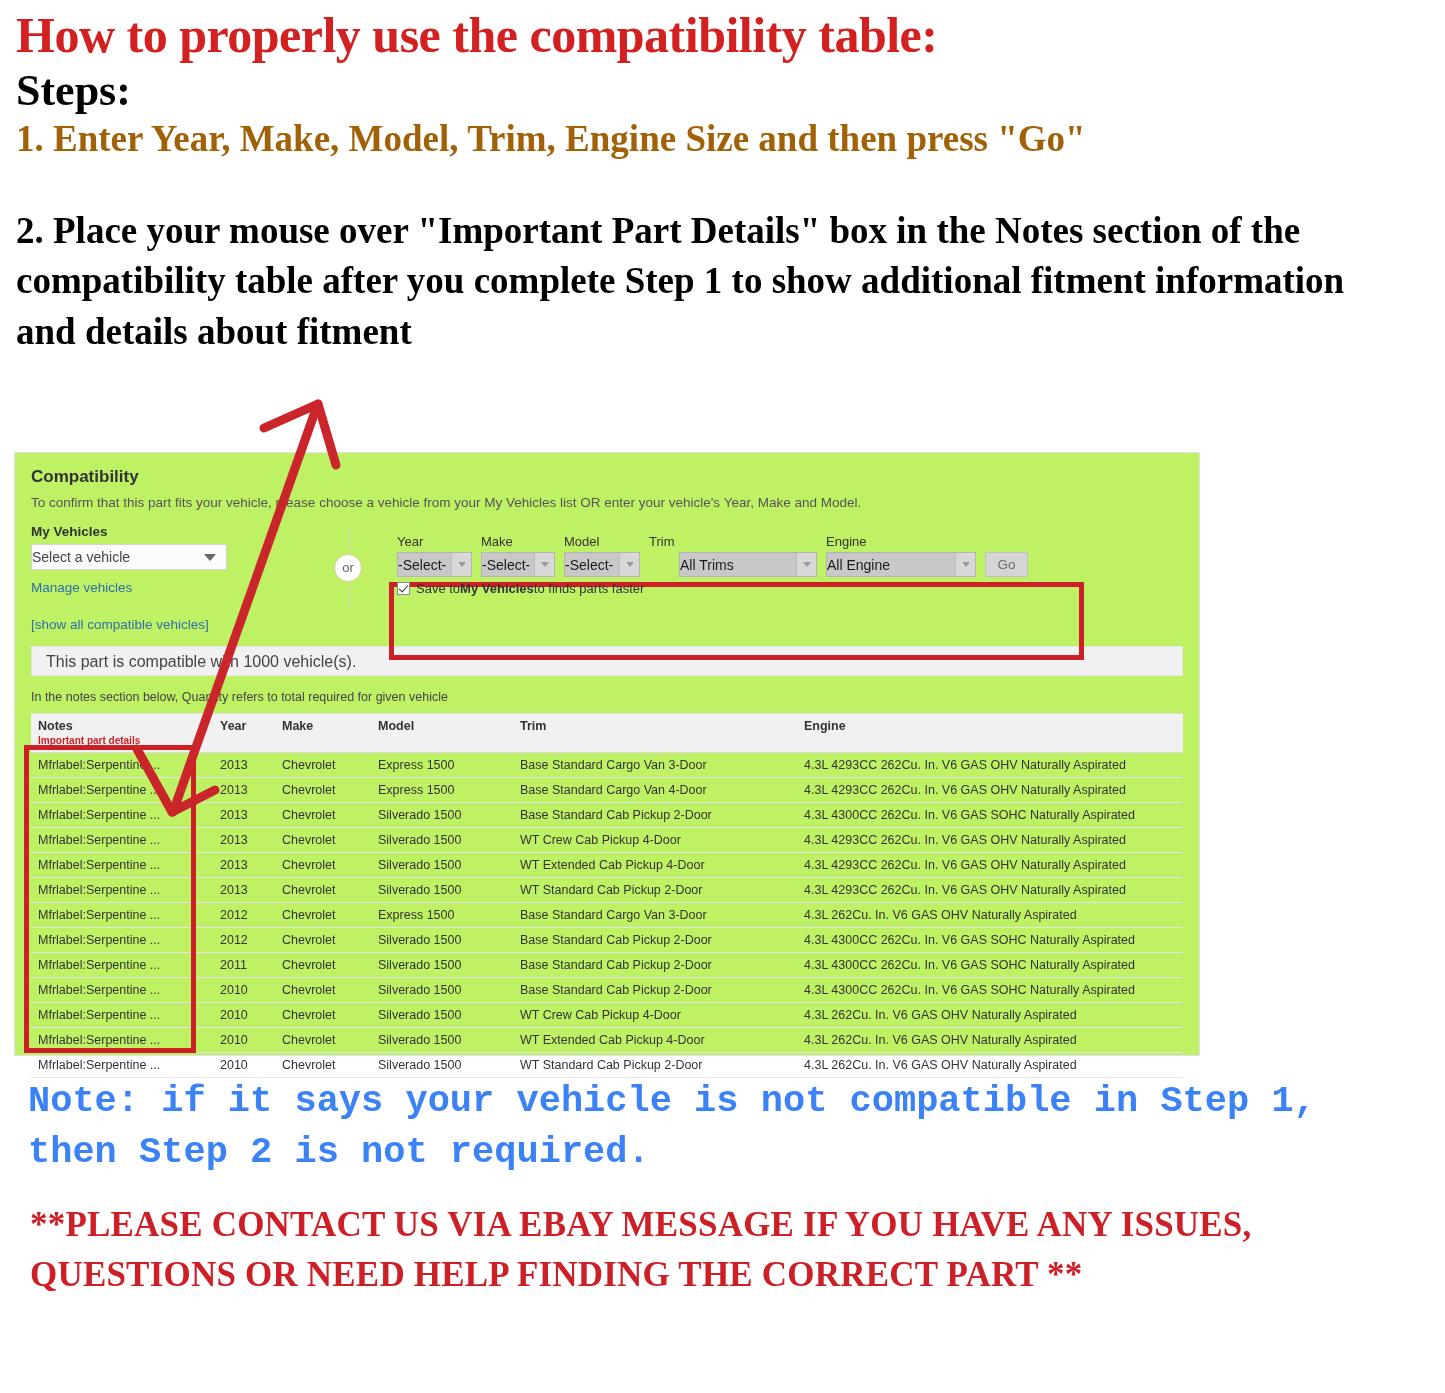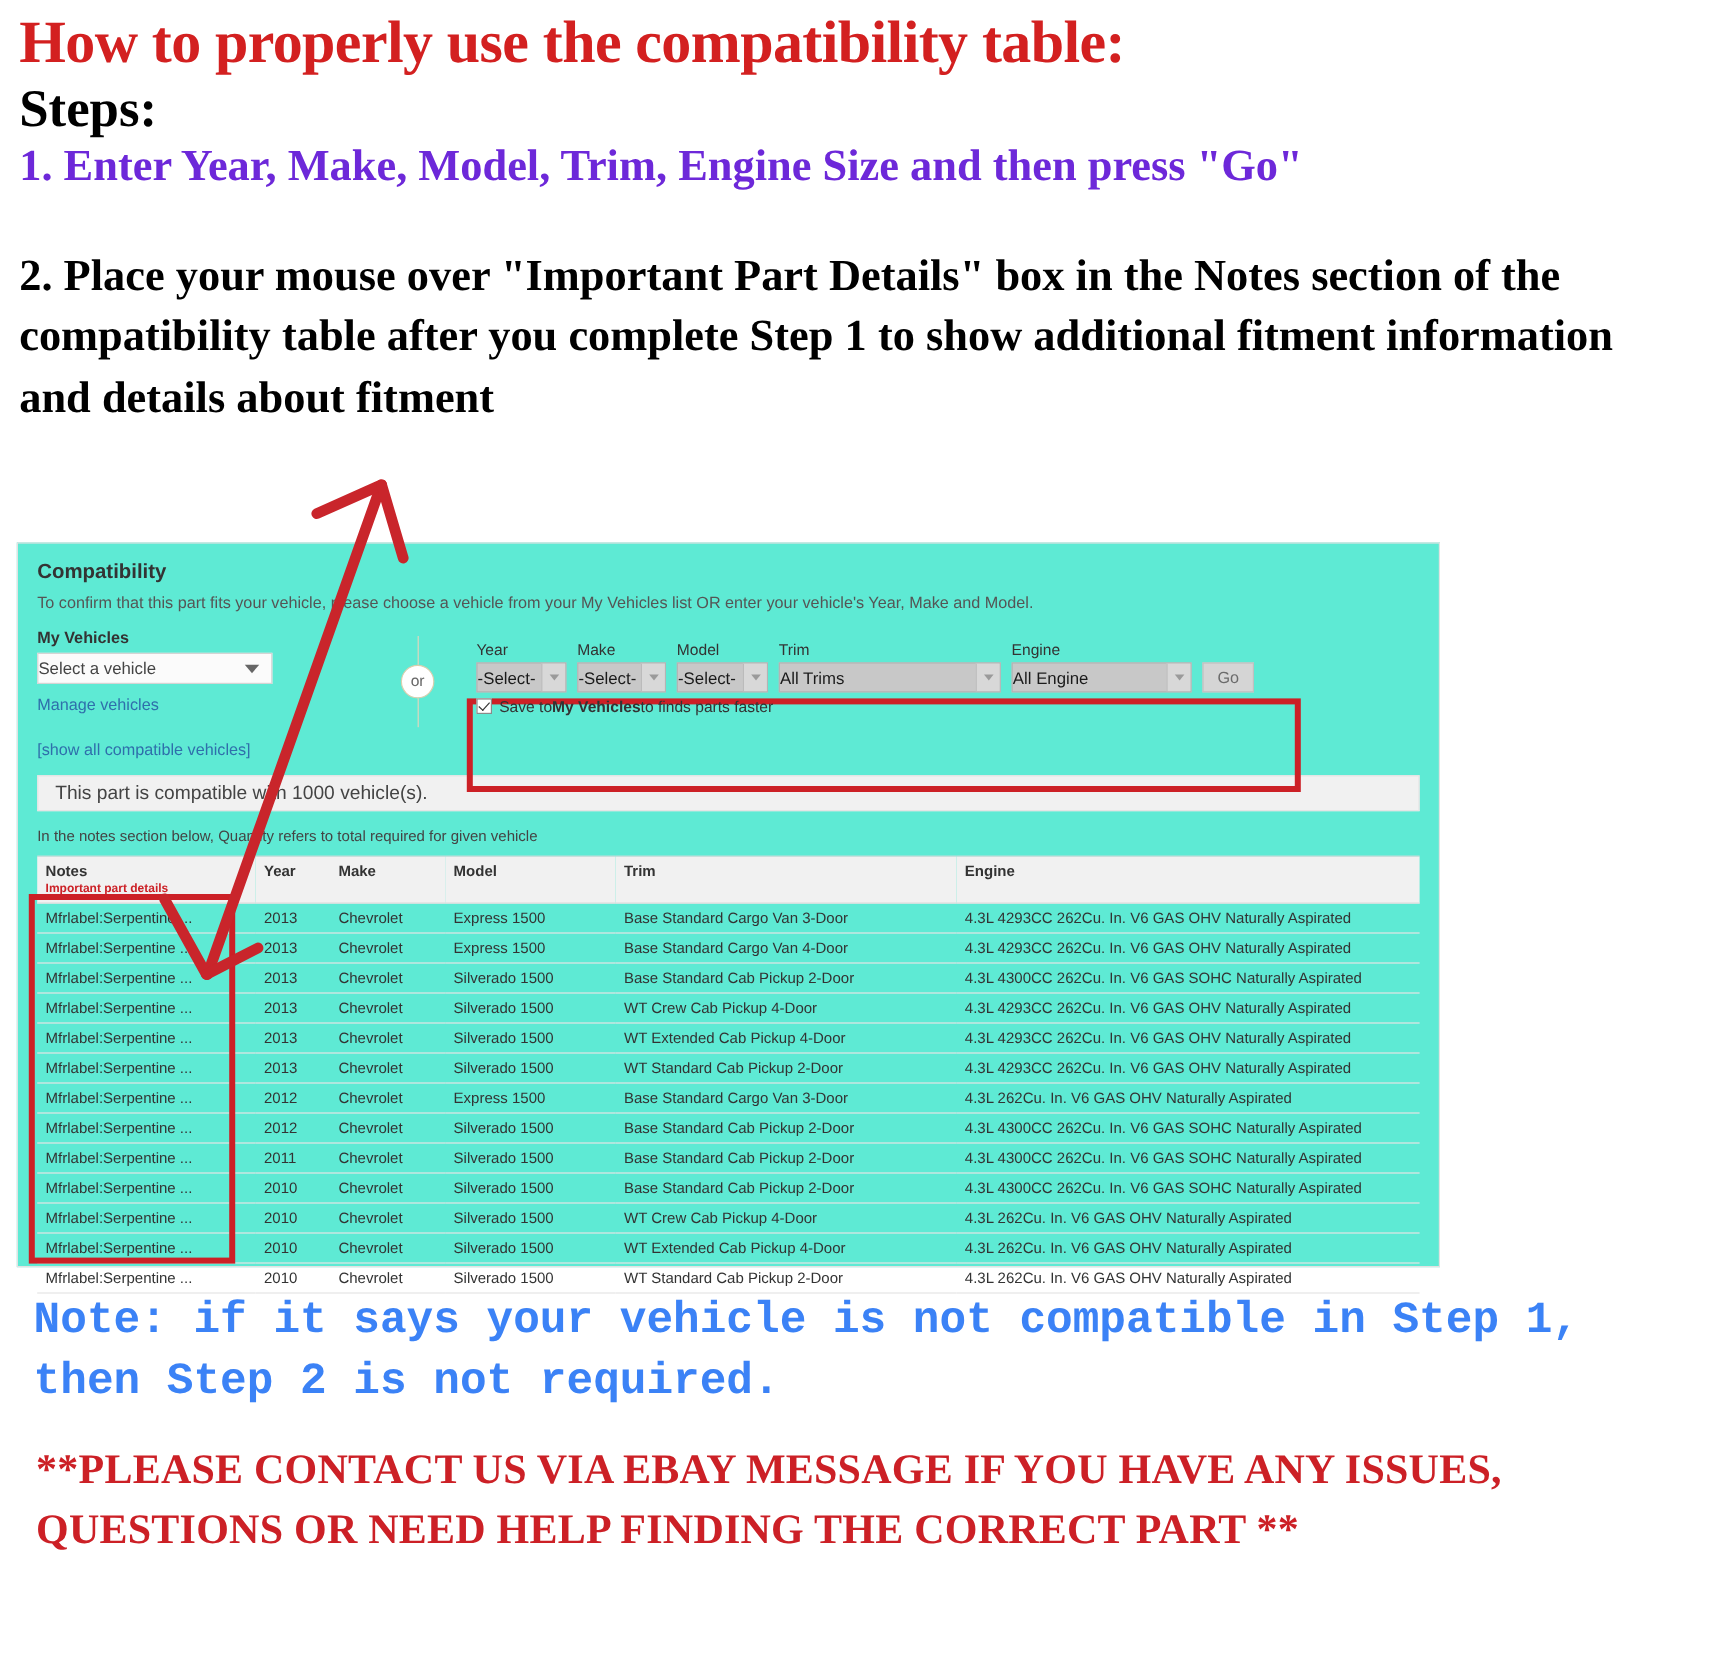--- a/index.html
+++ b/index.html
@@ -35,21 +35,21 @@
     font-family: "Liberation Serif", serif;
     font-weight: bold;
     color: #000000;
     font-size: 44px;
     line-height: 1.05;
     margin: 0 0 2px 0;
   }
   .step-line {
     font-family: "Liberation Serif", serif;
     font-weight: bold;
-    color: #6d28d9;
+    color: #a16207;
     font-size: 37px;
     line-height: 1.12;
     margin: 4px 0 0 0;
   }
   .step-two {
     font-family: "Liberation Serif", serif;
     font-weight: bold;
     color: #000000;
     font-size: 37px;
     line-height: 1.37;
@@ -57,21 +57,21 @@
     width: 1330px;
   }
 
   
   .compat-panel {
     position: absolute;
     left: 14px;
     top: 452px;
     width: 1186px;
     height: 604px;
-    background: #5eead4;
+    background: #bef264;
     border: 1px solid #e2e2e2;
     box-sizing: border-box;
   }
   .compat-inner {
     padding: 14px 16px 0 16px;
   }
   .compat-title {
     font-size: 17px;
     font-weight: bold;
     color: #333333;
@@ -208,21 +208,21 @@
   .ff-select .btn i {
     display: block;
     width: 0; height: 0;
     border-left: 4px solid transparent;
     border-right: 4px solid transparent;
     border-top: 5px solid #9a9a9a;
   }
   .w-year { width: 75px; }
   .w-make { width: 74px; }
   .w-model { width: 76px; }
-  .w-trim { width: 185px; }
+  .w-trim { width: 138px; margin-left: 30px; }
   .w-engine { width: 150px; }
 
   .go-btn {
     width: 43px;
     height: 25px;
     background: #d5d5d5;
     border: 1px solid #c0c0c0;
     color: #6b6b6b;
     font-size: 13.5px;
     text-align: center;

